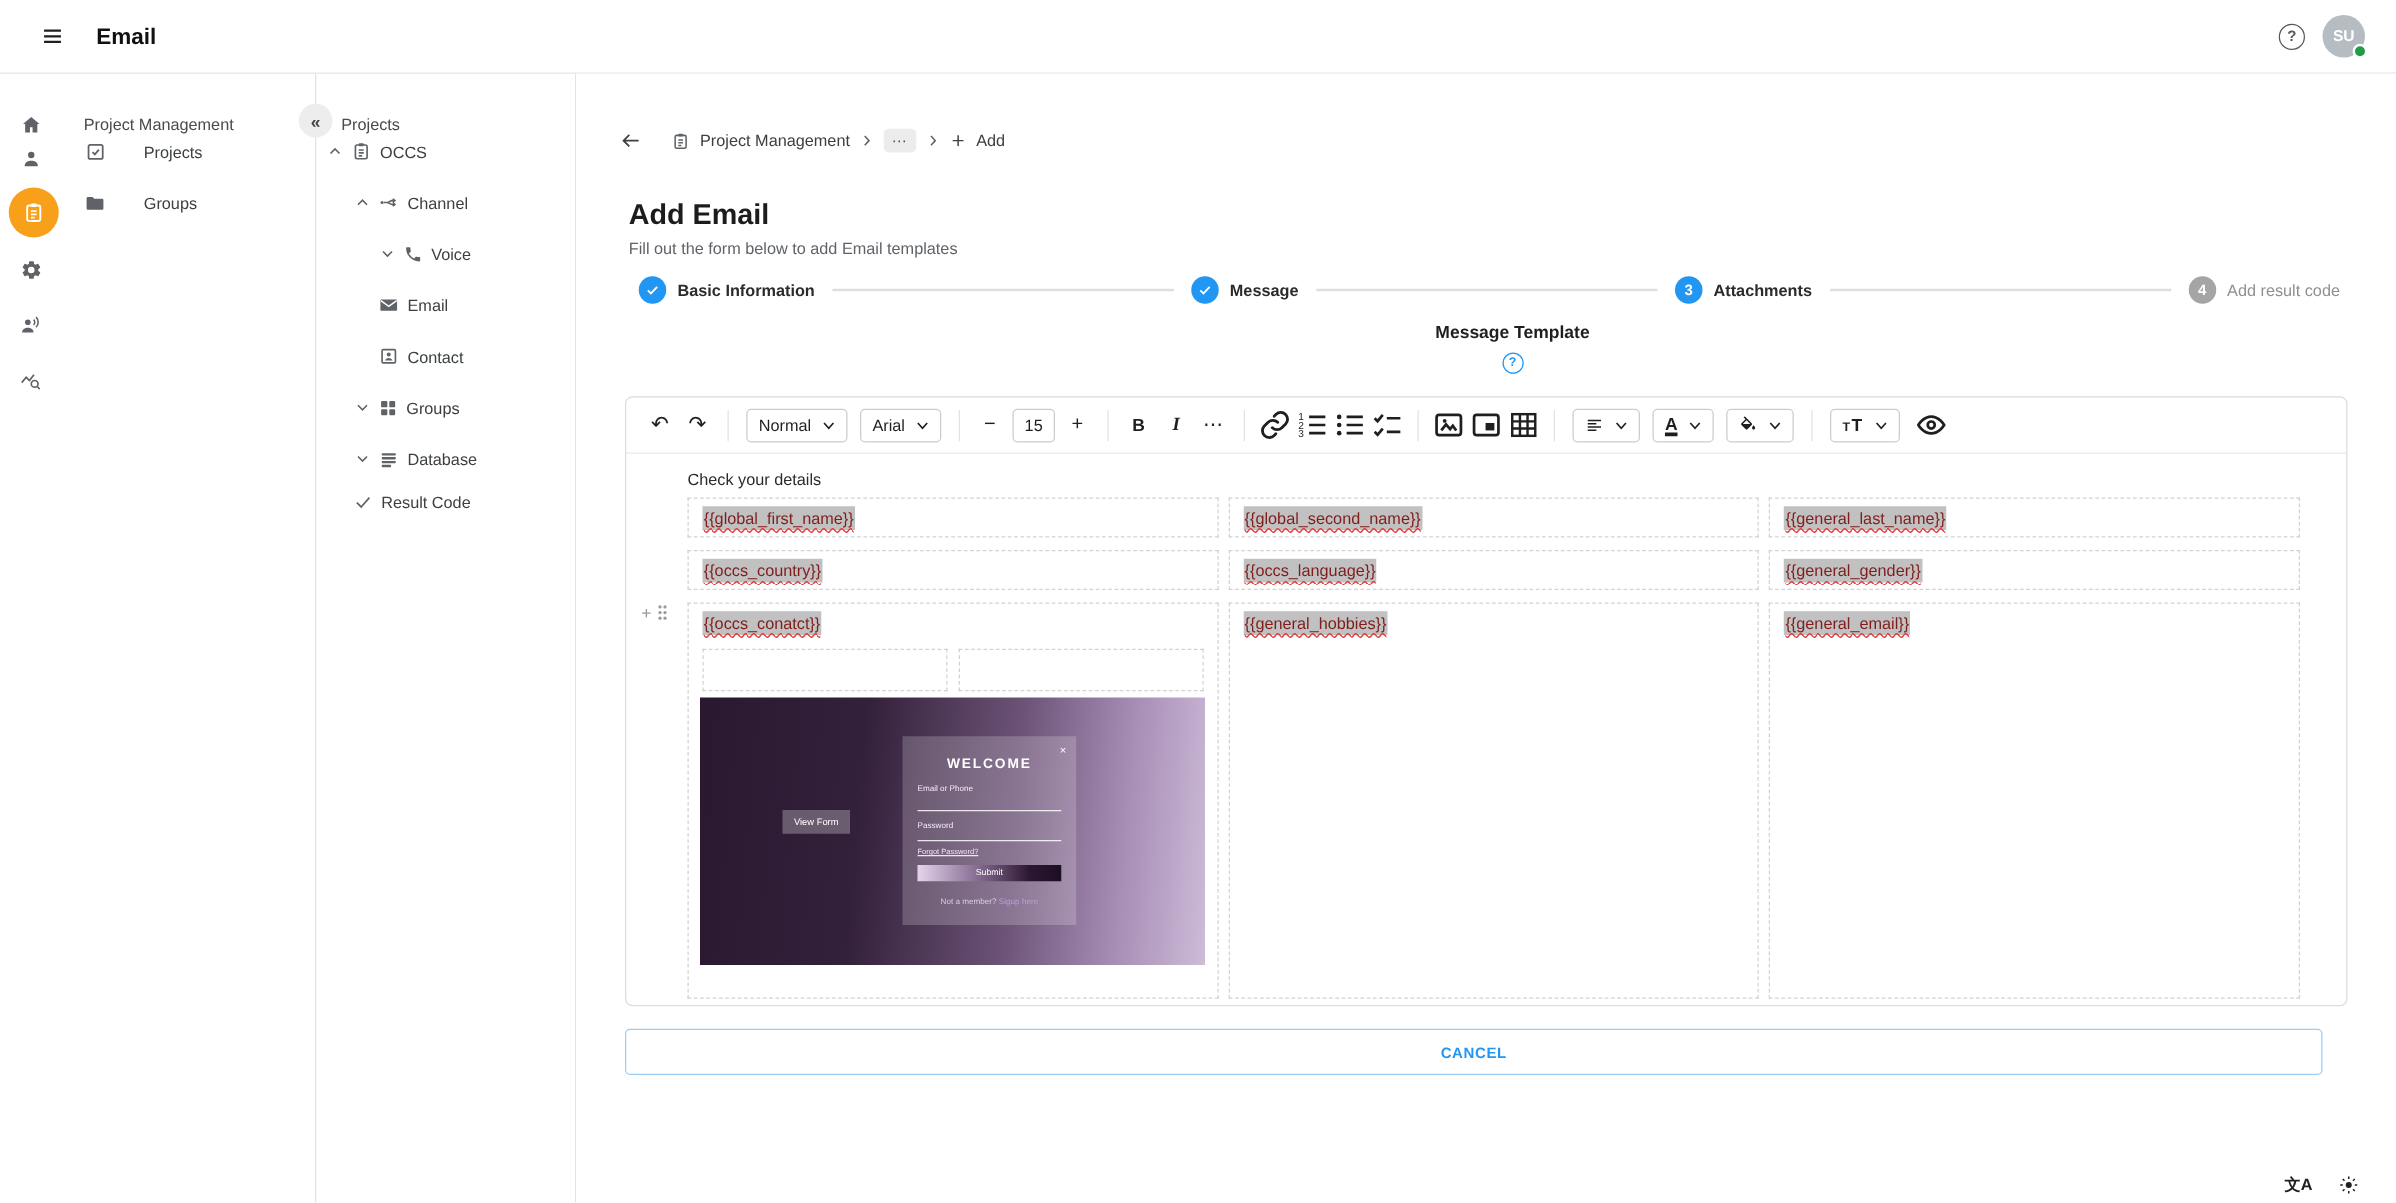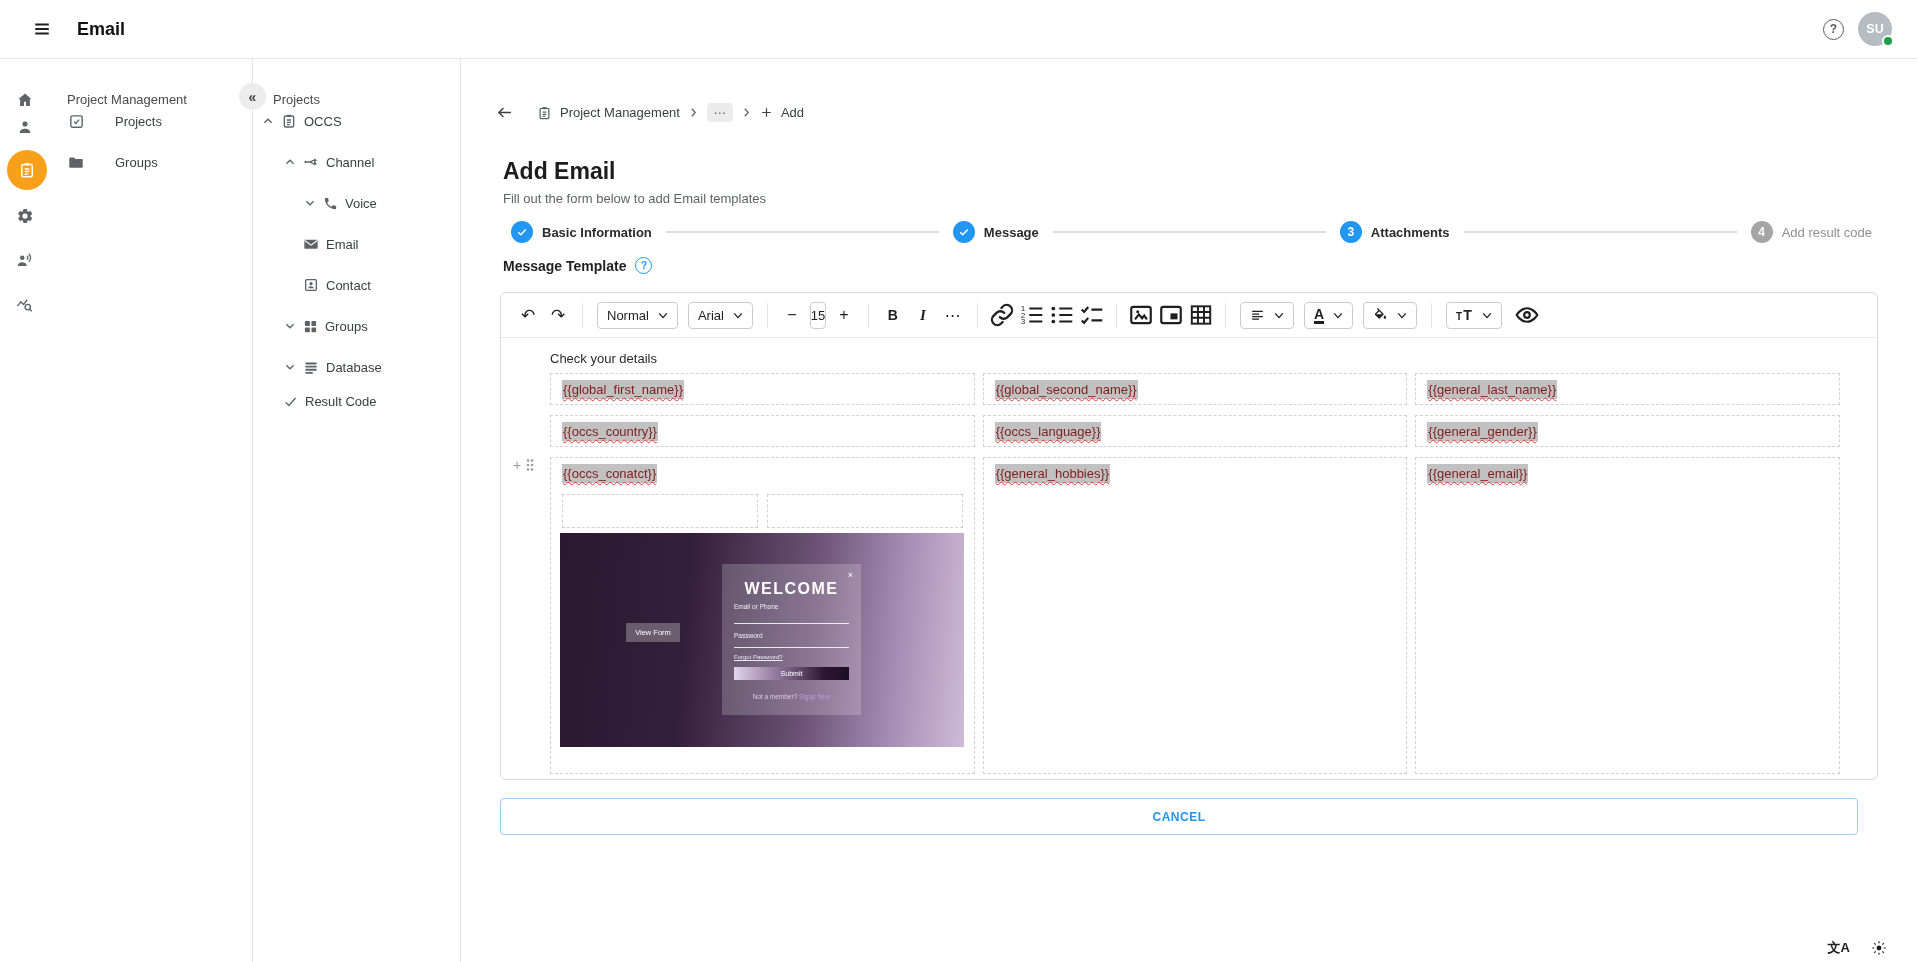--- a/index.html
+++ b/index.html
@@ -55,36 +55,36 @@
 
   .stepper { margin:15px 45px 0 50px; display:flex; align-items:center; }
   .step { display:flex; align-items:center; gap:9px; flex:none; }
   .step-circle { width:22px; height:22px; border-radius:50%; background:#2196F3; color:#fff;
     display:flex; align-items:center; justify-content:center; font-size:12px; font-weight:700; }
   .step-label { font-size:13px; font-weight:700; color:#2b2b2b; white-space:nowrap; }
   .step.pending .step-circle { background:#a5a5a5; }
   .step.pending .step-label { color:#8f8f8f; font-weight:400; }
   .step-line { flex:1; height:2px; background:#dedede; margin:0 14px; }
 
-  .mt-row { margin:14px 0 0 42px; display:flex; align-items:center; gap:9px; }
+  .mt-row { margin:14px 0 0 42px; display:flex; align-items:center; gap:9px;flex-direction:column; }
   .mt-label { font-size:14px; font-weight:700; color:#1f1f1f; }
   .help-q { width:17px; height:17px; border-radius:50%; border:1.5px solid #2196F3; color:#2196F3;
     font-size:10px; font-weight:700; display:flex; align-items:center; justify-content:center; cursor:pointer; }
 
   
   .editor-card { margin:18px 39px 0 39px; height:488px; border:1px solid #dcdcdc; border-radius:6px; background:#fff; }
   .toolbar { height:45px; display:flex; align-items:center; padding:0 10px 0 12px; border-bottom:1px solid #e9e9e9; color:#1f1f1f; }
   .tb-btn { min-width:26px; height:26px; margin:0 2px; border-radius:4px; display:flex; align-items:center;
     justify-content:center; cursor:pointer; font-size:14px; }
   .tb-b { font-weight:800; font-size:14px; }
   .tb-i { font-family:"Liberation Serif",serif; font-style:italic; font-weight:700; font-size:15px; }
   .tb-sep { width:1px; height:25px; background:#e3e3e3; margin:0 9px; flex:none; }
   .tb-select { height:27px; border:1px solid #ccc; border-radius:4px; display:flex; align-items:center;
     gap:9px; padding:0 9px; font-size:13px; margin:0 5px; cursor:pointer; white-space:nowrap; }
-  .tb-num { width:16px; height:27px; border:1px solid #ccc; border-radius:4px; display:flex;
+  .tb-num { width:34px; height:27px; border:1px solid #ccc; border-radius:4px; display:flex;
     align-items:center; justify-content:center; font-size:13px; margin:0 3px; }
   .tb-A { font-weight:700; font-size:14px; border-bottom:3px solid #1f1f1f; line-height:14px; }
   .tb-tT { font-weight:700; font-size:14px; font-variant:small-caps; letter-spacing:1px; }
 
   .editor-content { position:relative; padding:13px 37px 0 49px; }
   .check-details { font-size:13px; line-height:16px; color:#2b2b2b; }
   .vars-table { margin-top:6px; display:grid; grid-template-columns:1fr 1fr 1fr;
     grid-template-rows:32px 32px 317px; gap:10px 8px; }
   .vcell { border:1px dashed #d2d2d2; padding:6px 11px; font-size:13px; overflow:hidden; }
   .var { background:#c1c1c1; color:#7f1d1d; display:inline-block; line-height:19px; padding:0 1px;
@@ -96,21 +96,21 @@
   .nested-cell { flex:1; height:34px; border:1px dashed #d2d2d2; }
 
   
   .promo { margin:5px 0 0 -2px; width:404px; height:214px; position:relative; cursor:pointer;
     background:linear-gradient(95deg,#2a1730 0%,#33203a 32%,#6d5478 62%,#a58cb3 82%,#cdbbd8 100%); }
   .view-form-btn { position:absolute; left:66px; top:90px; width:54px; height:19px;
     background:rgba(255,255,255,.28); color:#fff; font-size:7.5px; display:flex; align-items:center; justify-content:center; }
   .promo-card { position:absolute; left:162px; top:31px; width:139px; height:151px; background:rgba(255,255,255,.2); }
   .promo-close { position:absolute; top:7px; right:8px; color:#fff; font-size:9px; line-height:9px; }
   .promo-title { position:absolute; top:16px; left:0; right:0; text-align:center; color:#fff;
-    font-size:16px; font-weight:700; letter-spacing:1.5px; }
+    font-size:11px; font-weight:700; letter-spacing:1.5px; }
   .p-label { position:absolute; left:12px; font-size:6.5px; color:#f3ecf8; }
   .p-line { position:absolute; left:12px; right:12px; border-bottom:1px solid rgba(255,255,255,.85); }
   .promo-forgot { position:absolute; left:12px; top:90px; font-size:6px; color:#efe6f5; text-decoration:underline; }
   .promo-submit { position:absolute; left:12px; right:12px; top:103px; height:13px; color:#fff; font-size:7px;
     display:flex; align-items:center; justify-content:center;
     background:linear-gradient(90deg,#e3d4ec 0%,#8a7096 40%,#2c1732 78%,#1d0e22 100%); }
   .promo-footer { position:absolute; left:0; right:0; top:129px; text-align:center; font-size:6.5px; color:#ddcbe8; }
   .promo-footer .plink { color:#b championat; }
   .promo-footer .plink { color:#bf9cdf; }
 

